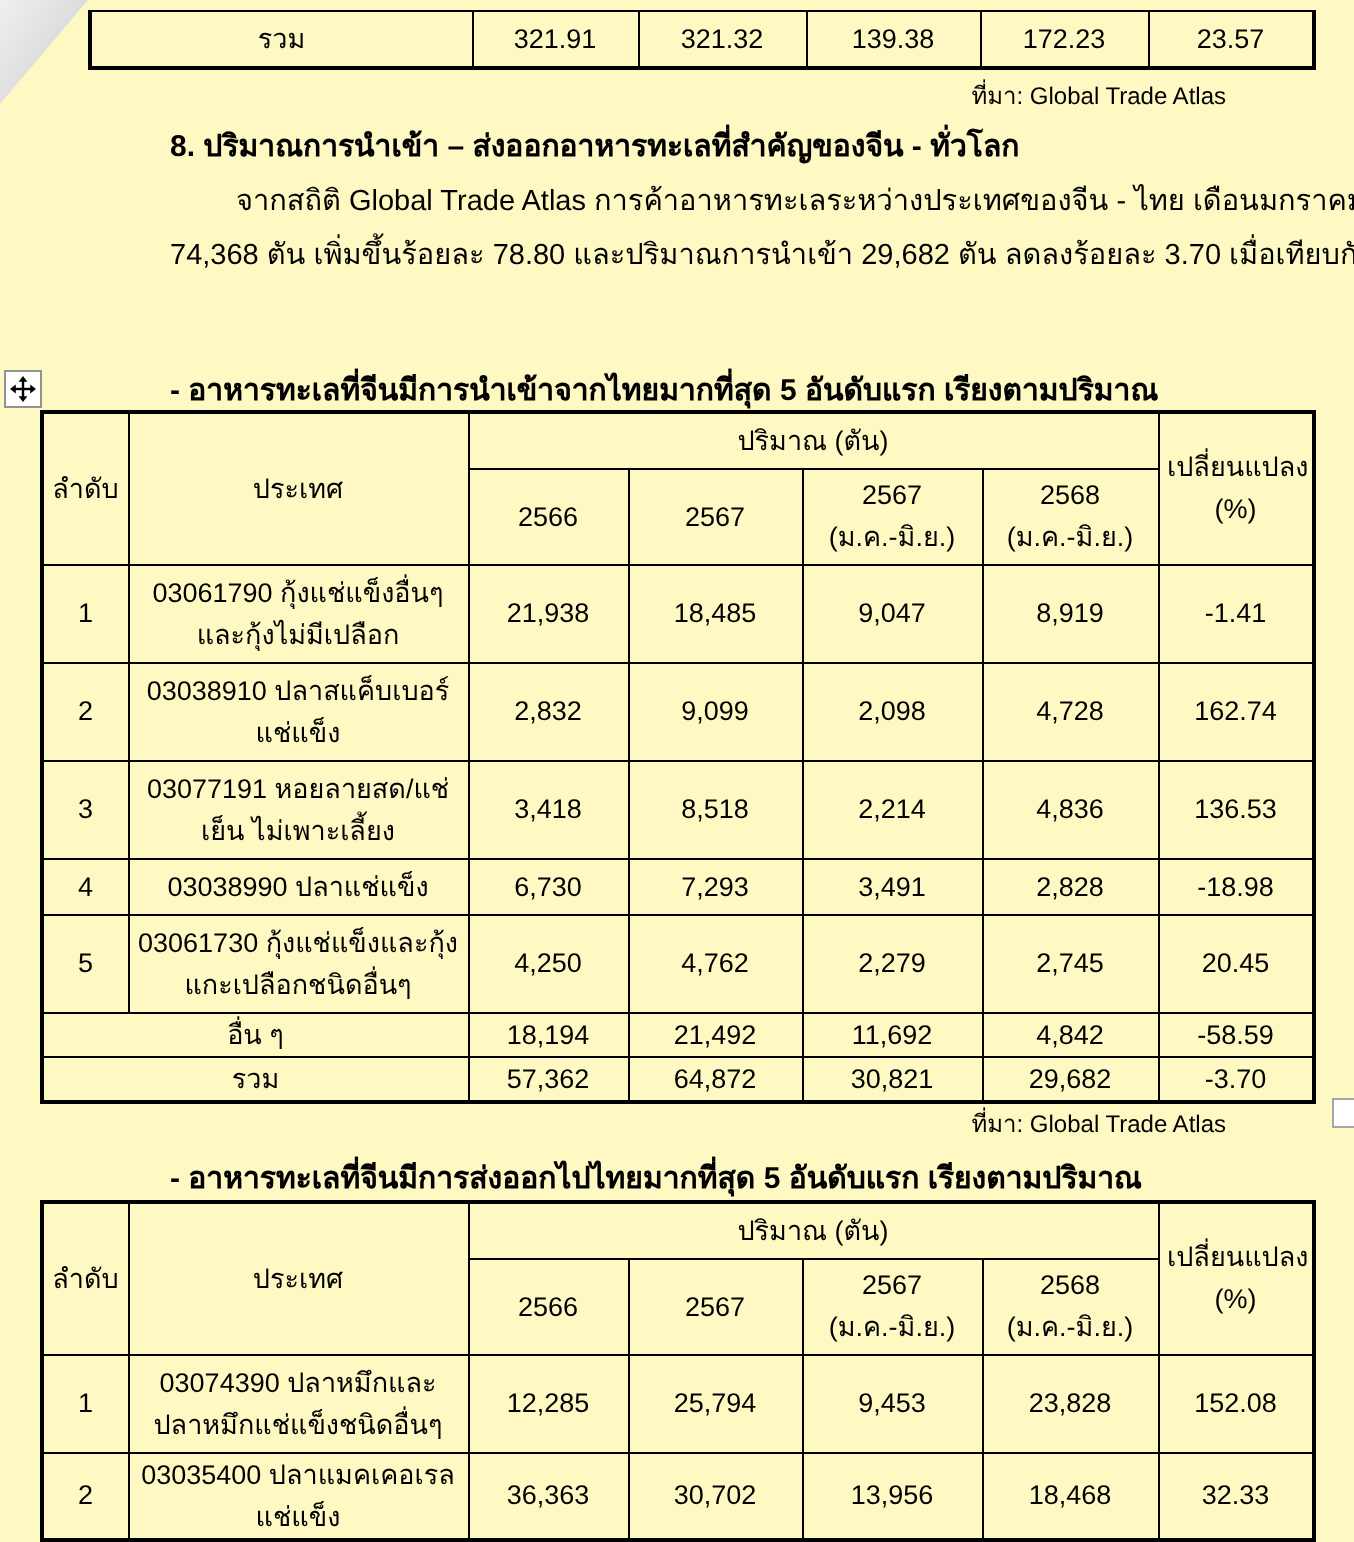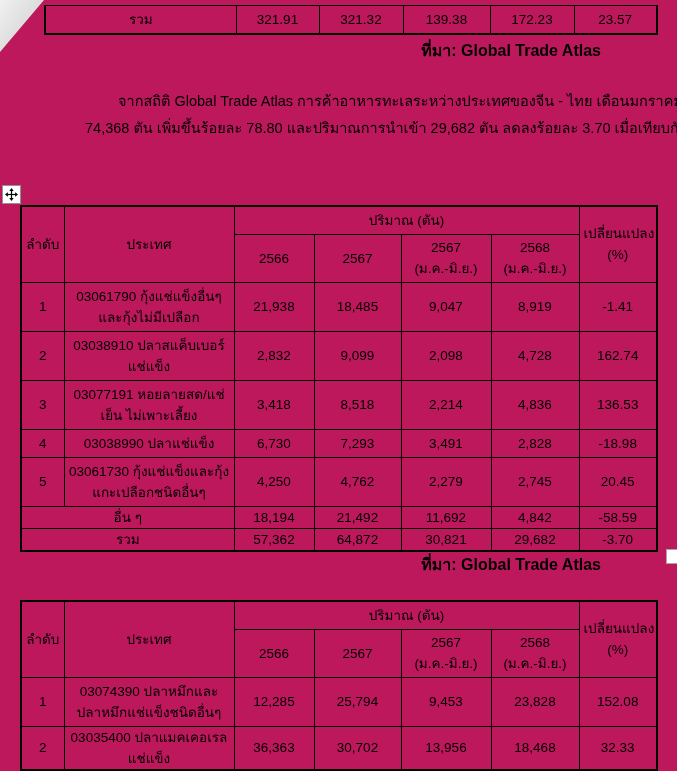--- a/index.html
+++ b/index.html
@@ -1,27 +1,27 @@
 <!DOCTYPE html>
 <html><head>
 <meta charset="utf-8">
 <style>
   html,body{margin:0;padding:0;background:#fff;}
   .page{
-    position:relative;width:677px;height:771px;background:#be185d;overflow:hidden;
+    position:relative;width:677px;height:771px;background:#fef9c3;overflow:hidden;
     font-family:"Liberation Sans","DejaVu Sans",sans-serif;color:#000;
   }
   
   .corner{
     position:absolute;left:0;top:0;width:44px;height:52px;
     background:linear-gradient(125deg,#f0f0f0 0%,#dcdcdc 55%,#c9c9c9 100%);
     clip-path:polygon(0 0,44px 0,0 52px);
   }
   .abs{position:absolute;}
-  .note{width:601px;left:0;text-align:right;font-size:16px;font-weight:bold;}
+  .note{width:601px;left:12px;text-align:right;font-size:12px;}
   .heading{left:85px;font-weight:bold;font-size:15px;white-space:nowrap;}
   .para{left:85px;width:585px;font-size:14.5px;}
   .para .pline{height:27px;line-height:27px;white-space:nowrap;}
   .para .pline.indent{padding-left:33px;}
   .caption{left:85px;font-weight:bold;font-size:15px;white-space:nowrap;}
 
   table.t{border-collapse:collapse;table-layout:fixed;border:2px solid #000;
           font-size:13.5px;}
   table.t th,table.t td{
     border:1px solid #000;font-weight:normal;text-align:center;
@@ -68,26 +68,28 @@
         <td>321.32</td>
         <td>139.38</td>
         <td>172.23</td>
         <td>23.57</td>
       </tr>
     </tbody>
   </table>
 
   <div class="abs note" style="top:38px;">ที่มา: Global Trade Atlas</div>
 
+  <div class="abs heading" style="top:61px;">8. ปริมาณการนำเข้า – ส่งออกอาหารทะเลที่สำคัญของจีน - ทั่วโลก</div>
 
   <div class="abs para" style="top:88px;">
     <div class="pline indent">จากสถิติ Global Trade Atlas การค้าอาหารทะเลระหว่างประเทศของจีน - ไทย เดือนมกราคม –</div>
     <div class="pline">74,368 ตัน เพิ่มขึ้นร้อยละ 78.80 และปริมาณการนำเข้า 29,682 ตัน ลดลงร้อยละ 3.70 เมื่อเทียบกับ</div>
   </div>
 
+  <div class="abs caption" style="top:183px;">- อาหารทะเลที่จีนมีการนำเข้าจากไทยมากที่สุด 5 อันดับแรก เรียงตามปริมาณ</div>
 
   <div class="abs move-handle">
     <span style="display:flex;">
       <svg width="13" height="13" viewBox="0 0 13 13">
         <rect x="5.9" y="2.5" width="1.2" height="8" fill="#000"></rect>
         <rect x="2.5" y="5.9" width="8" height="1.2" fill="#000"></rect>
         <polygon points="6.5,0 4.3,2.9 8.7,2.9" fill="#000"></polygon>
         <polygon points="6.5,13 4.3,10.1 8.7,10.1" fill="#000"></polygon>
         <polygon points="0,6.5 2.9,4.3 2.9,8.7" fill="#000"></polygon>
         <polygon points="13,6.5 10.1,4.3 10.1,8.7" fill="#000"></polygon>
@@ -190,20 +192,21 @@
         <td>29,682</td>
         <td>-3.70</td>
       </tr>
     </tbody>
   </table>
 
   <div class="abs resize-handle"></div>
 
   <div class="abs note" style="top:552px;">ที่มา: Global Trade Atlas</div>
 
+  <div class="abs caption" style="top:577px;">- อาหารทะเลที่จีนมีการส่งออกไปไทยมากที่สุด 5 อันดับแรก เรียงตามปริมาณ</div>
 
   <table class="t abs" style="left:20px;top:600px;width:636px;">
     <colgroup>
       <col style="width:43px">
         <col style="width:170px">
         <col style="width:80px">
       <col style="width:87px">
         <col style="width:90px">
         <col style="width:88px">
       <col style="width:78px">

